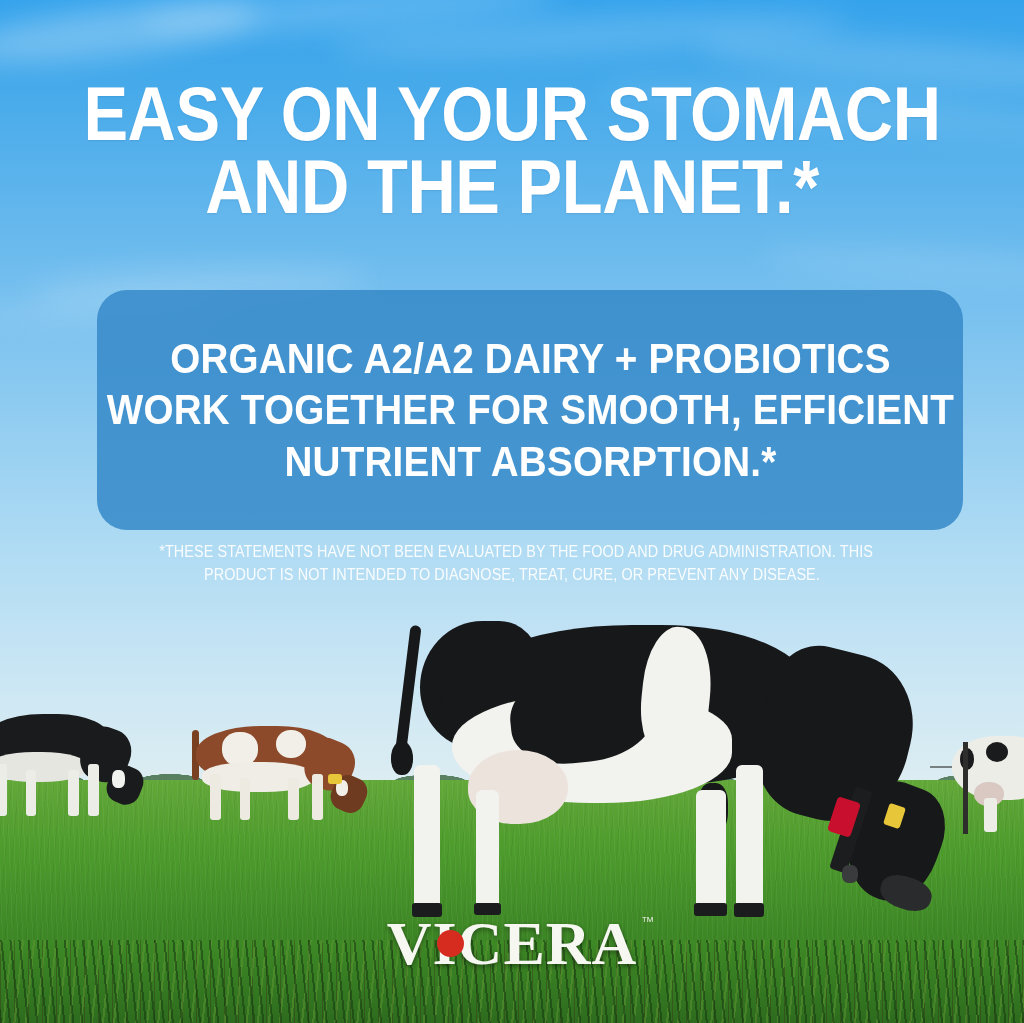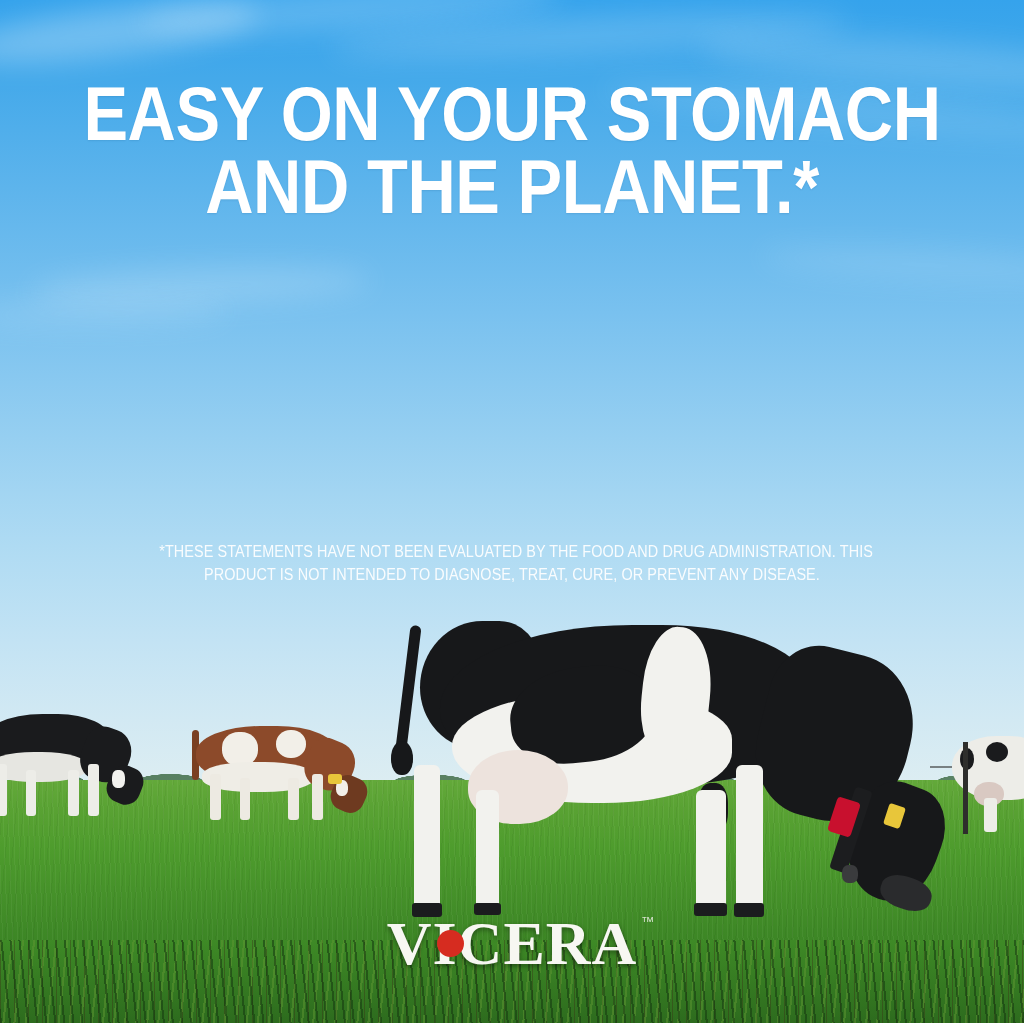--- a/index.html
+++ b/index.html
@@ -384,20 +384,27 @@
     <div class="cm-bell"></div>
   </div>
 
   <div class="grass-fg"></div>
 
   <div class="headline">
     <span class="hl-line">EASY ON YOUR STOMACH</span>
     <span class="hl-line">AND THE PLANET.*</span>
   </div>
 
+  <div class="card">
+    <div class="card-text">
+      <span class="cl">ORGANIC A2/A2 DAIRY + PROBIOTICS</span>
+      <span class="cl">WORK TOGETHER FOR SMOOTH, EFFICIENT</span>
+      <span class="cl">NUTRIENT ABSORPTION.*</span>
+    </div>
+  </div>
 
   <div class="disclaimer">
     <span class="dl">*THESE STATEMENTS HAVE NOT BEEN EVALUATED BY THE FOOD AND DRUG ADMINISTRATION. THIS</span>
     <span class="dl">PRODUCT IS NOT INTENDED TO DIAGNOSE, TREAT, CURE, OR PREVENT ANY DISEASE.</span>
   </div>
 
   <div class="logo">
     <span class="logo-inner">
       <span class="logo-word">VICERA</span>
       <span class="logo-dot"></span>

